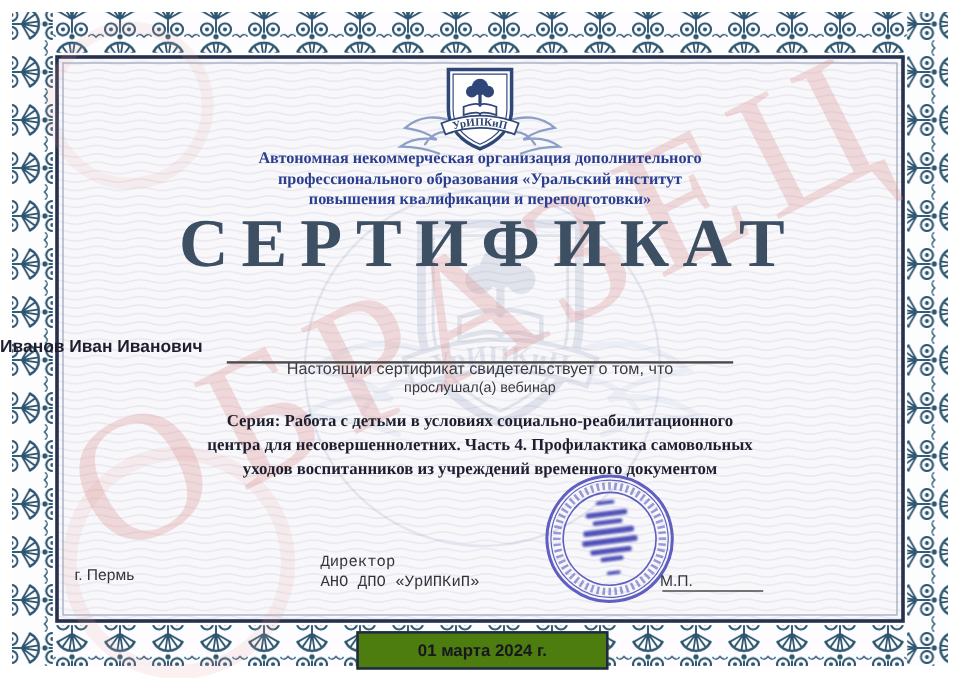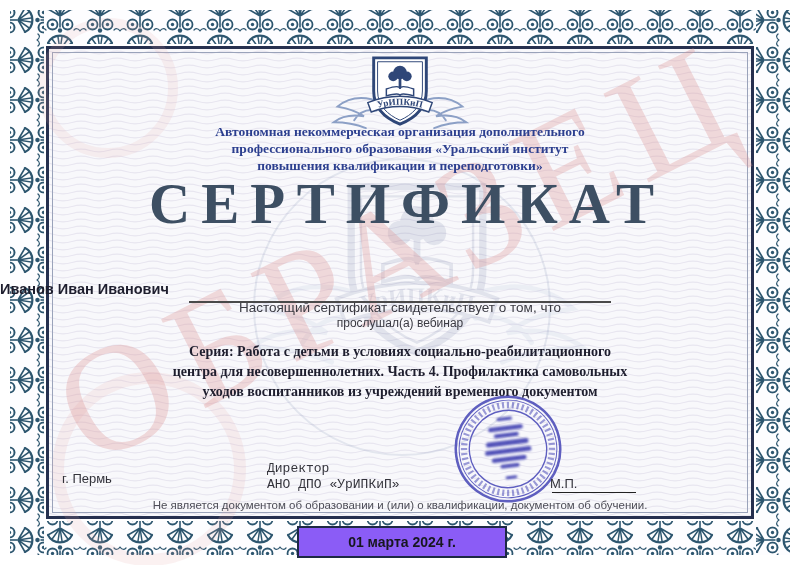--- a/index.html
+++ b/index.html
@@ -52,21 +52,21 @@
 
   .stamp{position:absolute;left:450px;top:391px;width:116px;height:116px;}
   .city{position:absolute;left:62px;top:471px;font-size:13px;color:#33333b;}
   .director{position:absolute;left:267px;top:461px;font-size:13px;line-height:15.5px;color:#33333b;font-family:Liberation Mono, monospace;}
   .mp{position:absolute;left:550px;top:476px;font-size:13px;color:#33333b;}
   .sig-line{position:absolute;left:552px;top:492px;width:84px;border-bottom:1.6px solid #222;}
   .disclaimer{position:absolute;left:0;top:499px;width:100%;text-align:center;
     font-size:11.5px;color:#4d4d57;}
   .datebox{
     position:absolute;left:297px;top:526px;width:206px;height:28px;
-    background:#8b5cf6;border:2px solid #1d2945;
+    background:#4d7c0f;border:2px solid #1d2945;
     font-size:14px;font-weight:bold;color:#17171f;text-align:center;line-height:28px;
   }
 
   
   .orn-ink{stroke:#2d566f;fill:none;stroke-linecap:round;}
   .orn-ink .f{fill:#2d566f;stroke:none;}
 </style>
 </head>
 <body>
 
@@ -197,18 +197,17 @@
     <div class="city">г. Пермь</div>
 
     <div class="director">
       <div>Директор</div>
       <div>АНО ДПО «УрИПКиП»</div>
     </div>
 
     <div class="mp">М.П.</div>
     <div class="sig-line"></div>
 
-    <div class="disclaimer">Не является документом об образовании и (или) о квалификации, документом об обучении.</div>
 
     <div class="datebox">01 марта 2024 г.</div>
 
   </div>
 </div>
 
 </body></html>

